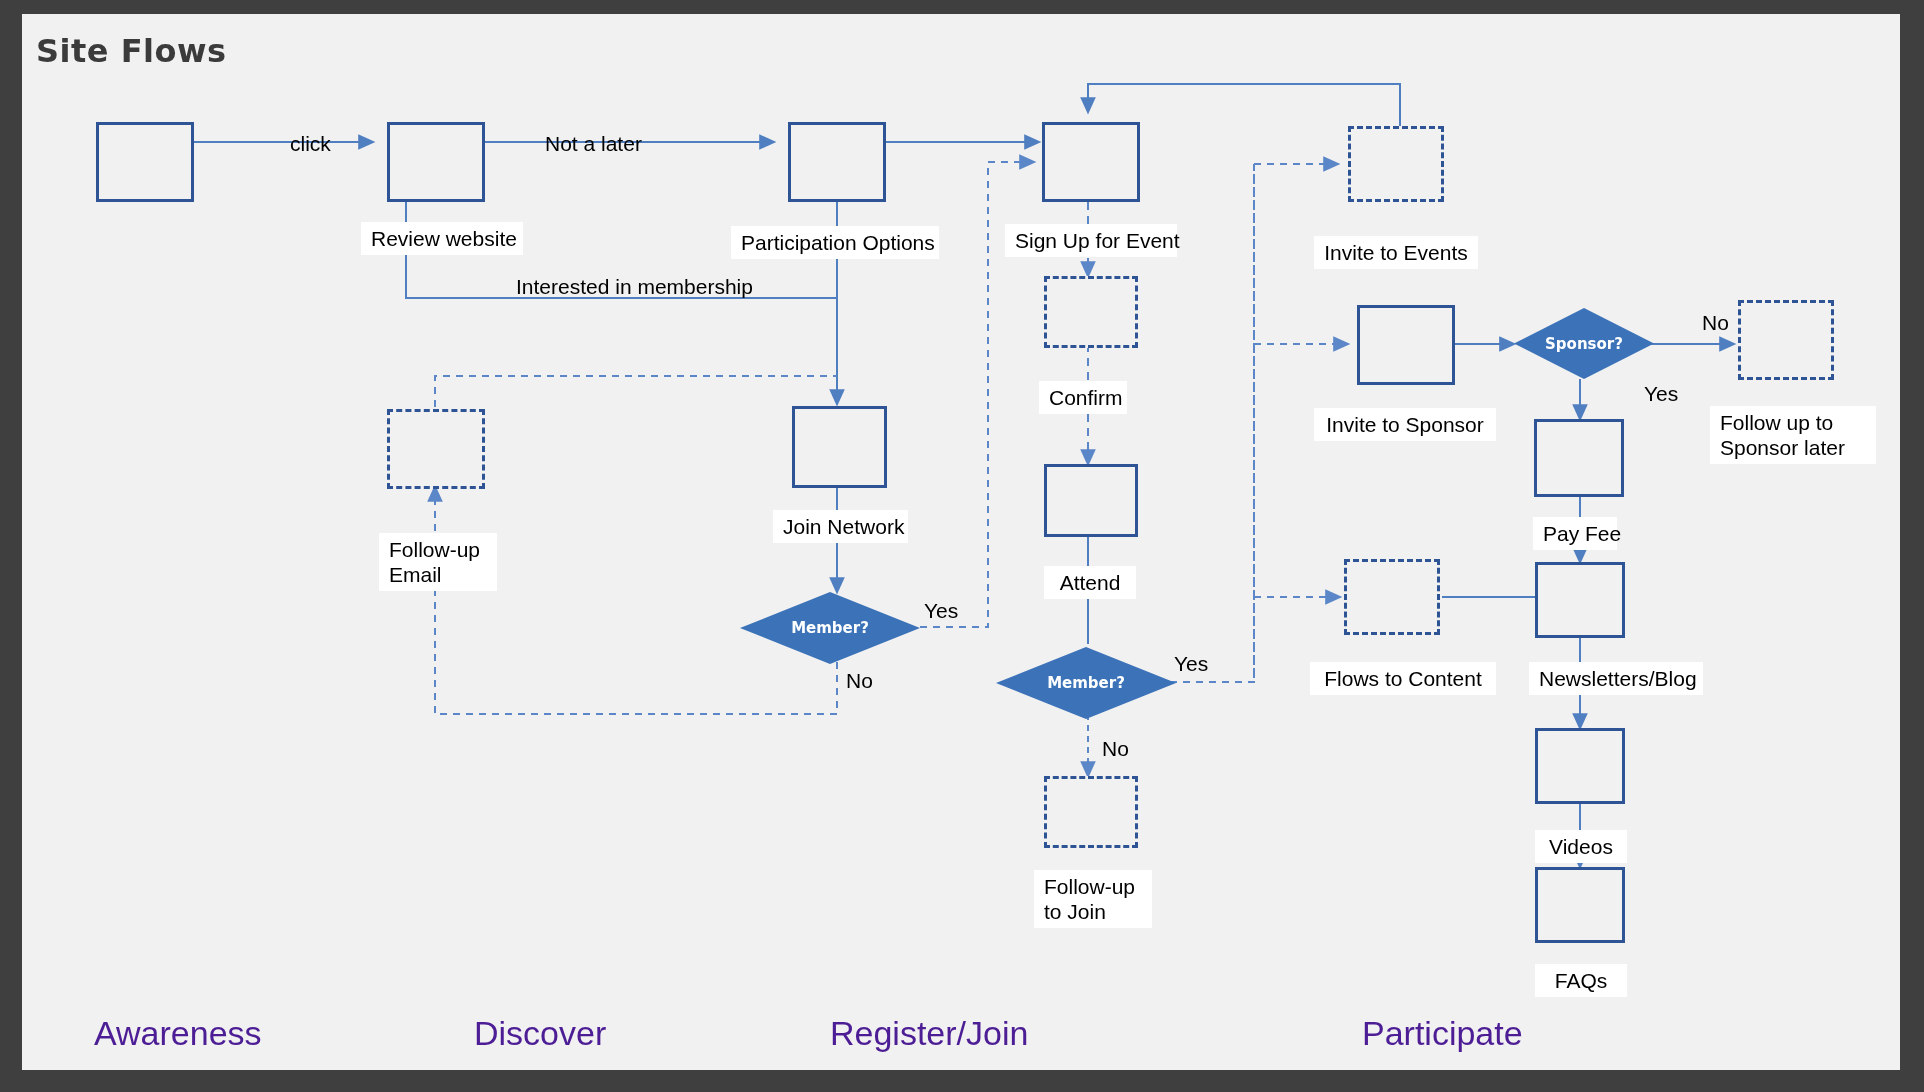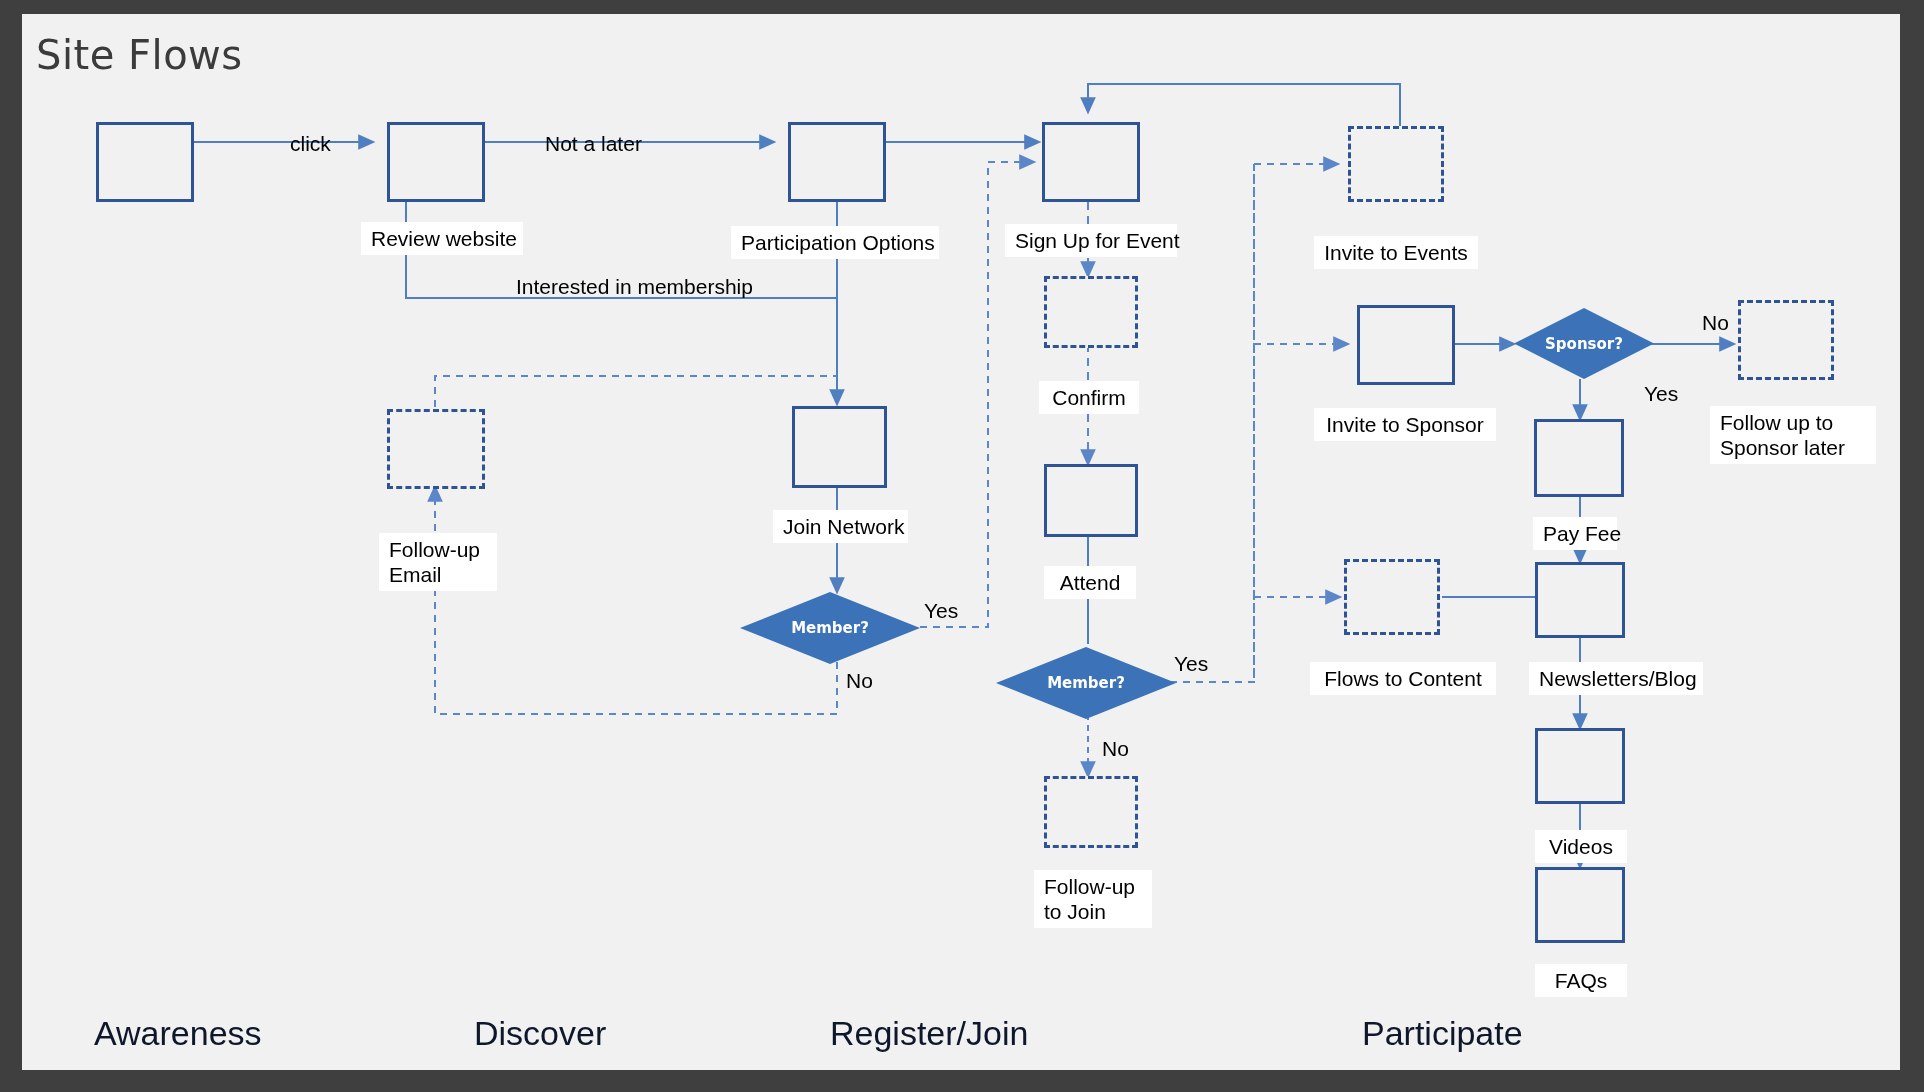--- a/index.html
+++ b/index.html
@@ -1,43 +1,43 @@
 <!DOCTYPE html>
 <html><head>
 <meta charset="utf-8">
 <style>
   html,body{margin:0;padding:0;background:#3f3f3f;}
   body{width:1924px;height:1092px;overflow:hidden;font-family:"Liberation Sans",sans-serif;}
   #canvas{position:absolute;left:22px;top:14px;width:1878px;height:1056px;background:#f1f1f1;}
   #stage{position:absolute;left:0;top:0;width:1878px;height:1056px;}
   svg.wires{position:absolute;left:0;top:0;width:1878px;height:1056px;pointer-events:none;}
 
-  .title{position:absolute;left:14px;top:18px;font-size:40px;color:#3b3b3b;
-         font-family:"DejaVu Sans",sans-serif;font-weight:400;letter-spacing:.5px;white-space:nowrap;}
+  .title{position:absolute;left:14px;top:18px;font-size:32px;color:#3b3b3b;
+         font-family:"DejaVu Sans",sans-serif;font-weight:700;letter-spacing:.5px;white-space:nowrap;}
 
   .node{position:absolute;box-sizing:border-box;background:#f1f1f1;border:3px solid #2e5496;}
   .node.dashed{border-style:dashed;border-width:3px;}
 
   .dia{position:absolute;box-sizing:border-box;}
   .dia .shape{position:absolute;left:0;top:0;width:100%;height:100%;
               background:#3b72b8;clip-path:polygon(50% 0,100% 50%,50% 100%,0 50%);}
   .dia .dlabel{position:absolute;left:0;top:0;width:100%;height:100%;display:flex;
                align-items:center;justify-content:center;color:#ffffff;font-size:15px;
                font-weight:bold;font-family:"DejaVu Sans",sans-serif;}
 
   .cap{position:absolute;background:#ffffff;color:#000000;font-size:21px;line-height:25px;
        padding:4px 10px;white-space:pre;box-sizing:border-box;}
   .cap.ctr{text-align:center;}
   .cap.plain{background:transparent;}
 
   .elabel{position:absolute;color:#000;font-size:21px;line-height:24px;white-space:pre;
           background:transparent;}
   .elabel.narrow{width:26px;white-space:normal;line-height:25px;}
 
-  .phase{position:absolute;color:#0f172a;font-size:34px;font-family:"Liberation Sans Narrow","Liberation Sans",sans-serif;
+  .phase{position:absolute;color:#4c1d95;font-size:34px;font-family:"Liberation Sans Narrow","Liberation Sans",sans-serif;
          white-space:nowrap;}
 </style>
 </head>
 <body>
 
 <div id="canvas">
   <div id="stage">
 
     <div class="title">Site Flows</div>
 
@@ -120,21 +120,21 @@
     <div class="cap ctr" style="left:751px;top:496px;width:135px;">Join Network</div>
 
     <div class="node dashed" style="left:365px;top:395px;width:98px;height:80px;"></div>
     <div class="cap" style="left:357px;top:519px;width:118px;">Follow-up
 Email</div>
 
     <div class="node" style="left:1020px;top:108px;width:98px;height:80px;"></div>
     <div class="cap ctr" style="left:983px;top:210px;width:172px;">Sign Up for Event</div>
 
     <div class="node dashed" style="left:1022px;top:262px;width:94px;height:72px;"></div>
-    <div class="cap ctr" style="left:1017px;top:367px;width:100px;">Confirm</div>
+    <div class="cap ctr" style="left:1017px;top:367px;width:88px;">Confirm</div>
 
     <div class="node" style="left:1022px;top:450px;width:94px;height:73px;"></div>
     <div class="cap ctr" style="left:1022px;top:552px;width:92px;">Attend</div>
 
     <div class="node dashed" style="left:1022px;top:762px;width:94px;height:72px;"></div>
     <div class="cap" style="left:1012px;top:856px;width:118px;">Follow-up
 to Join</div>
 
     <div class="node dashed" style="left:1326px;top:112px;width:96px;height:76px;"></div>
     <div class="cap ctr" style="left:1292px;top:222px;width:164px;">Invite to Events</div>

